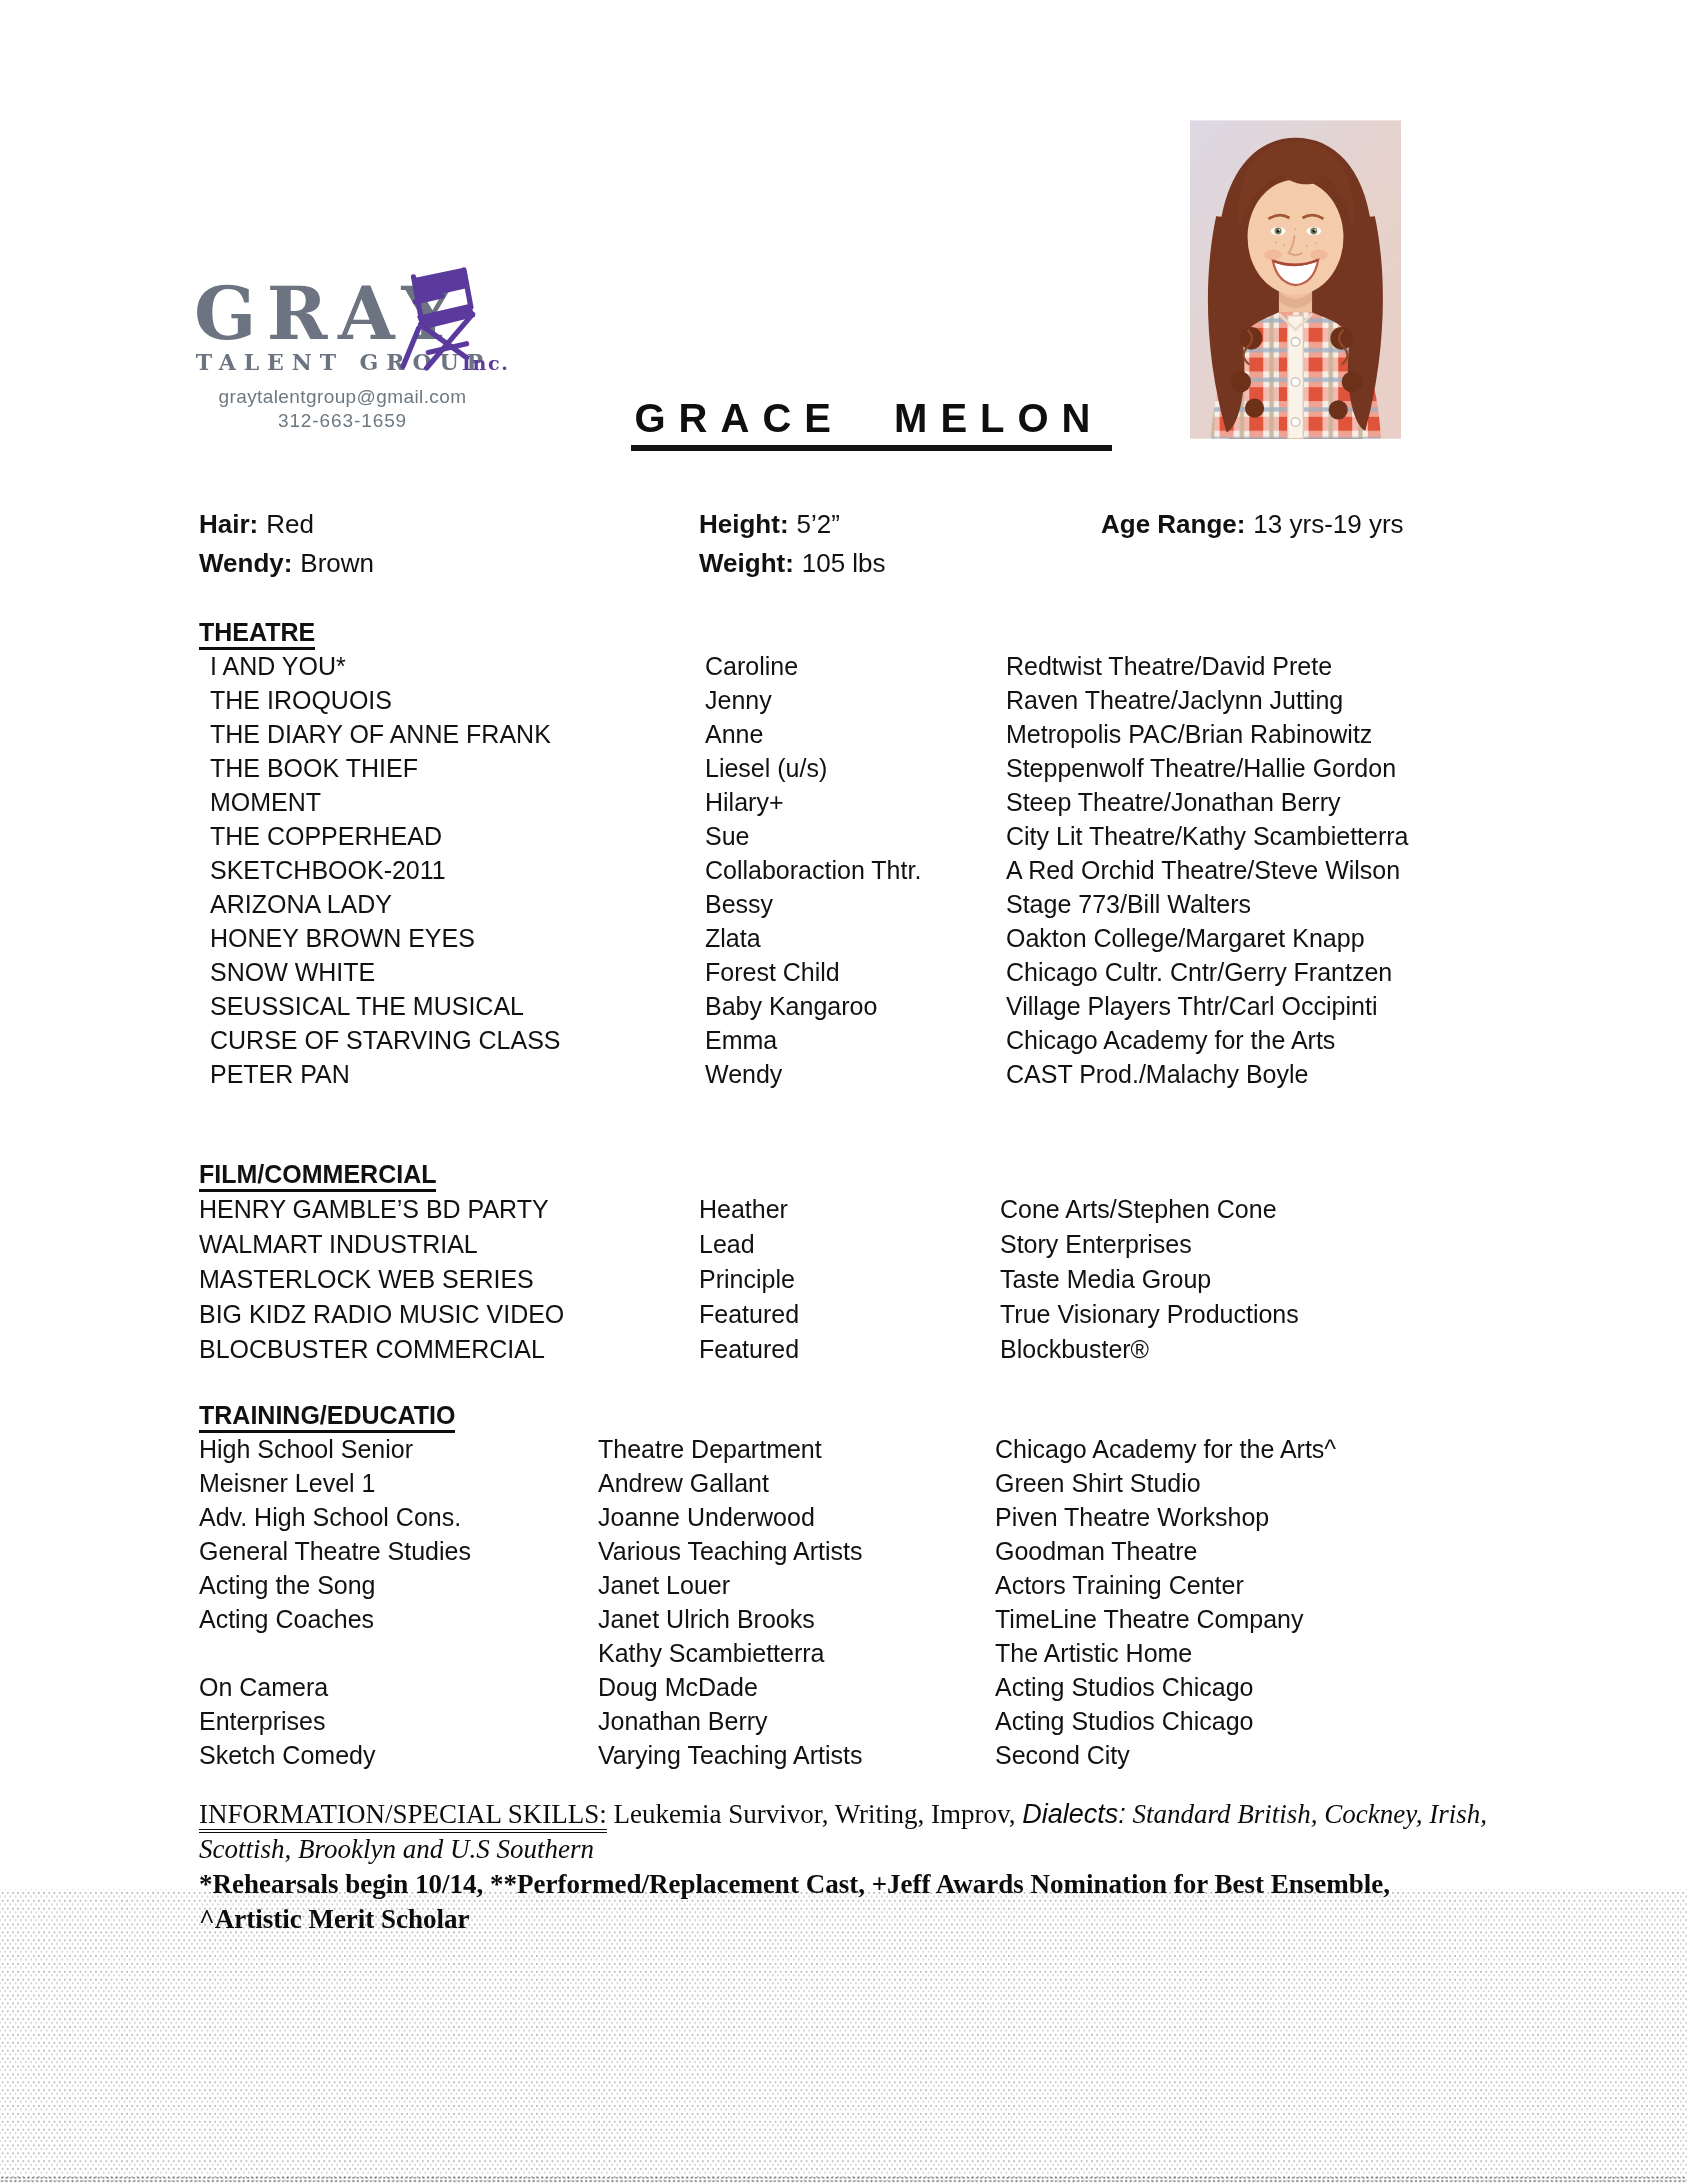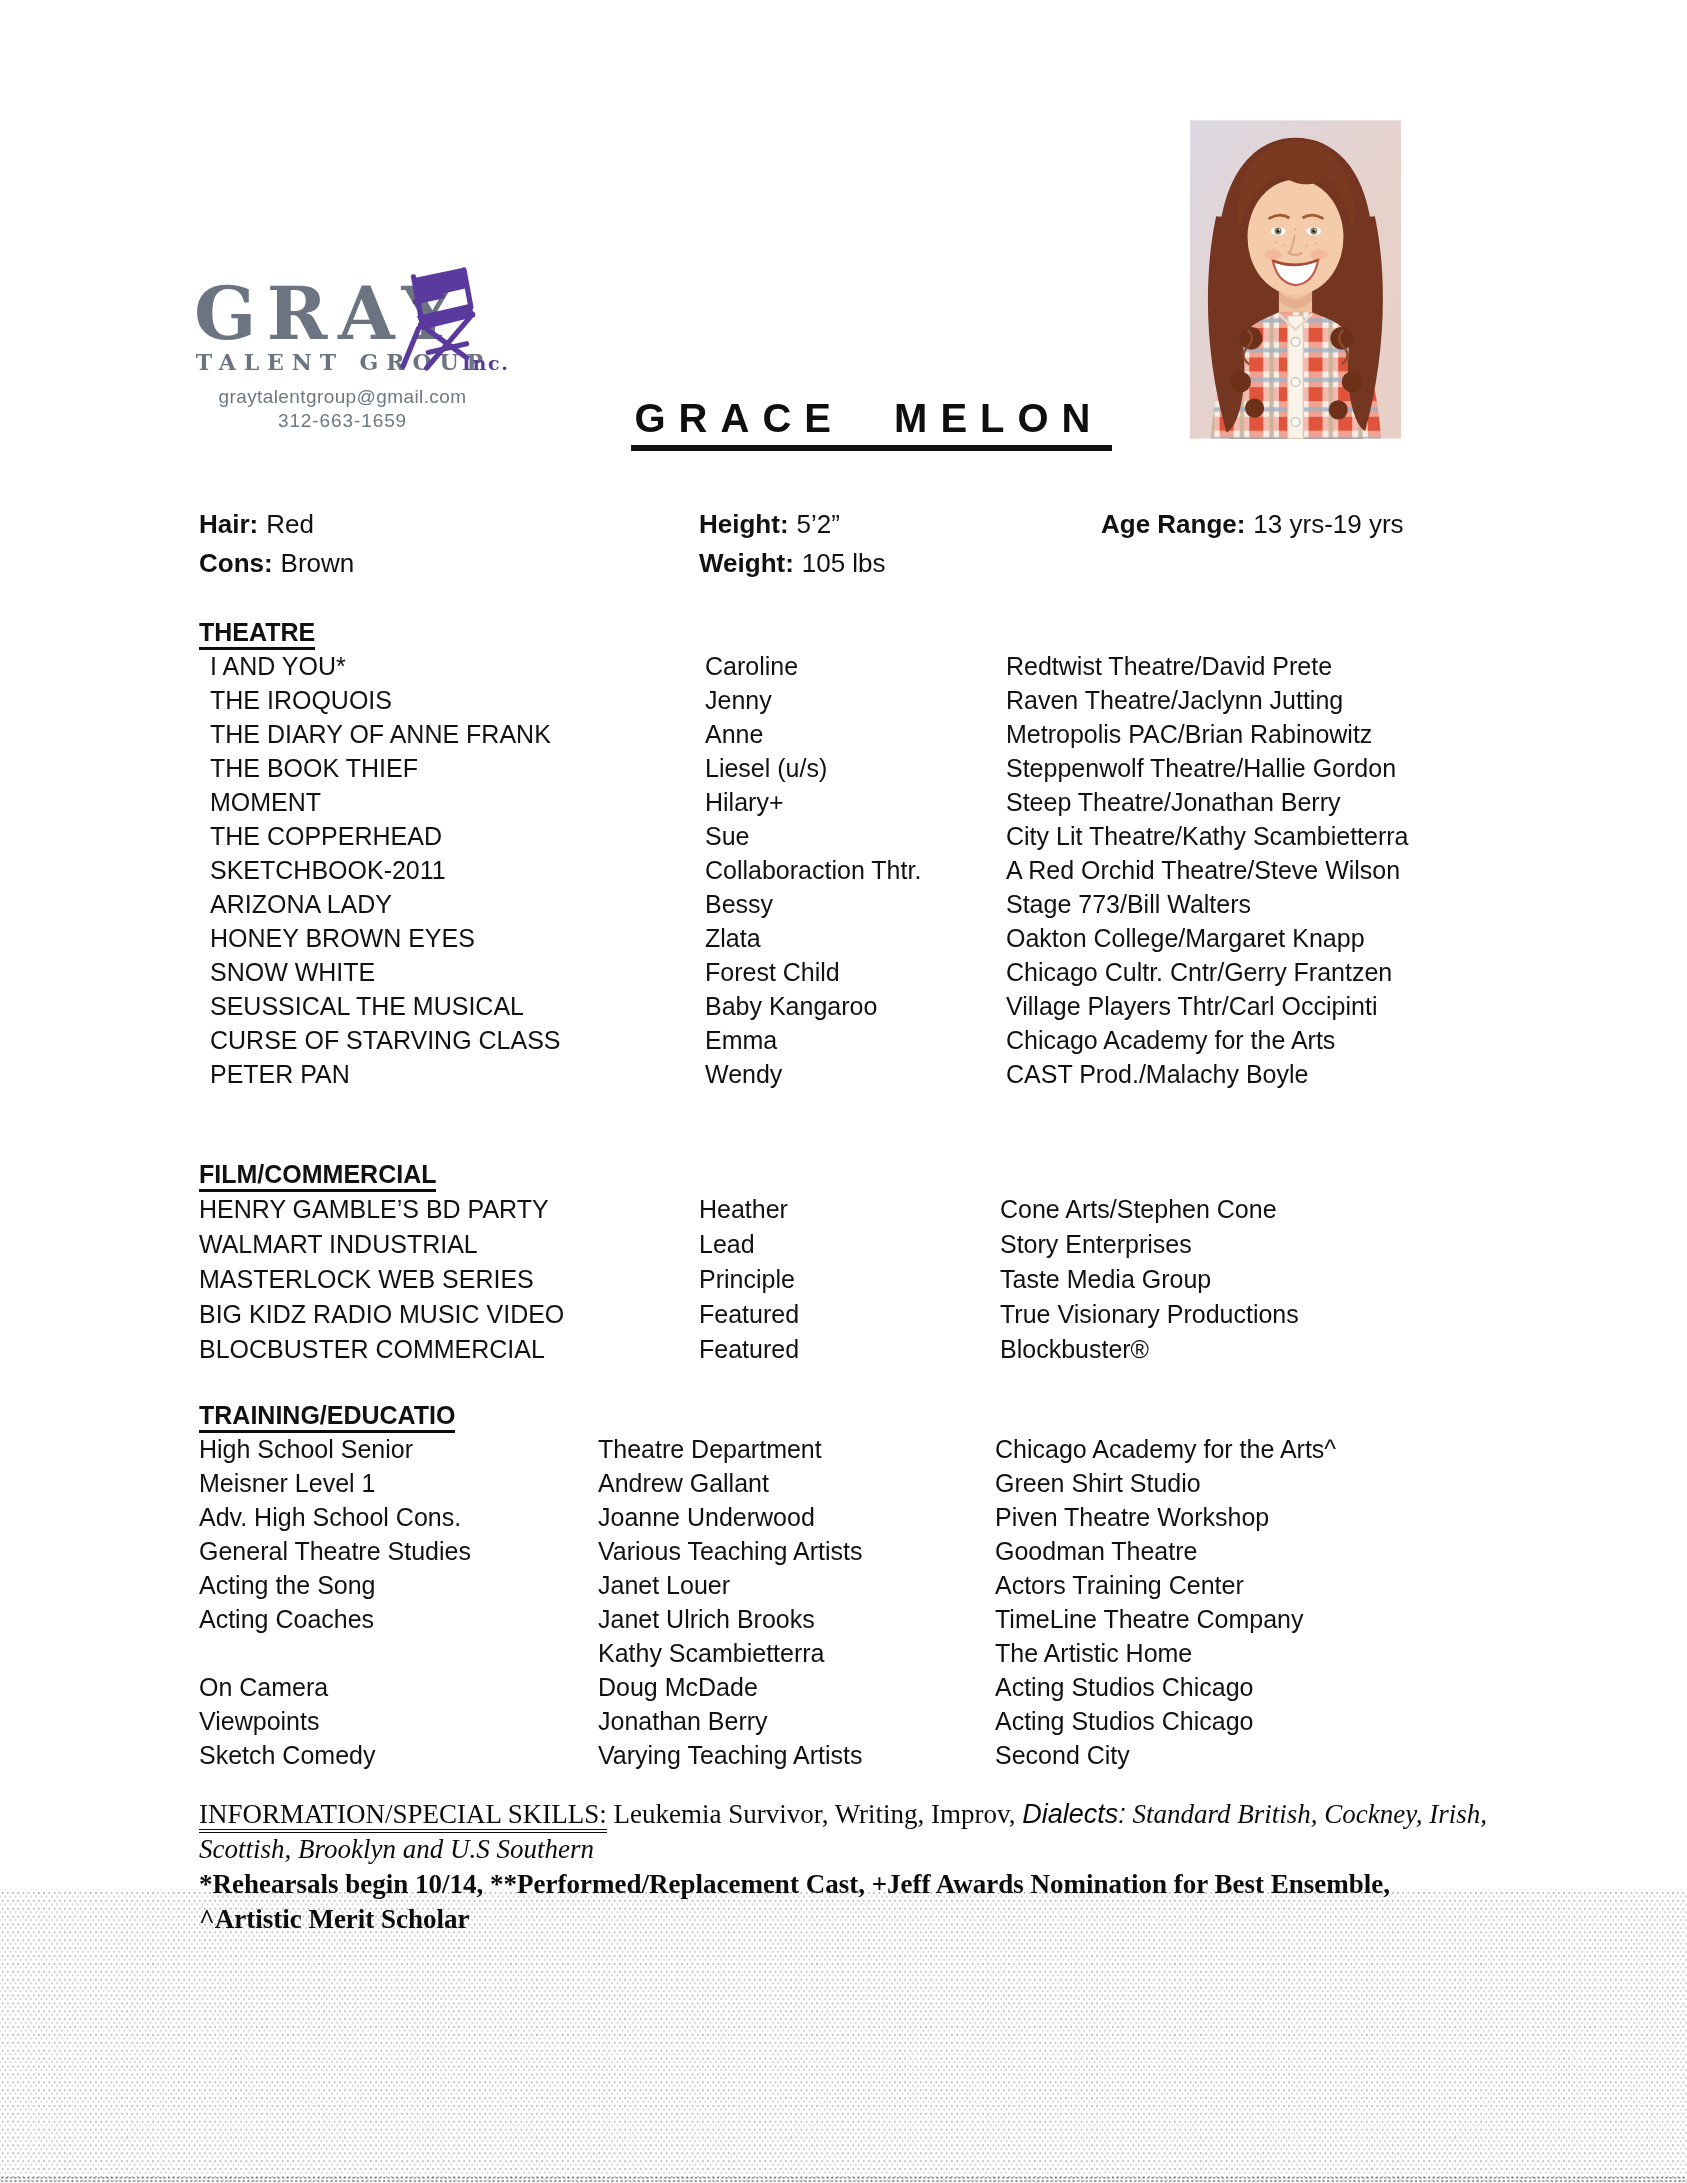--- a/index.html
+++ b/index.html
@@ -174,21 +174,21 @@
     <span class="name-text">GRACE MELON</span>
   </div>
 
   <div class="stats">
     <div class="srow">
       <div><span class="slabel">Hair:</span><span class="sval">Red</span></div>
       <div><span class="slabel">Height:</span><span class="sval">5’2”</span></div>
       <div><span class="slabel">Age Range:</span><span class="sval">13 yrs-19 yrs</span></div>
     </div>
     <div class="srow">
-      <div><span class="slabel">Cons:</span><span class="sval">Brown</span></div>
+      <div><span class="slabel">Wendy:</span><span class="sval">Brown</span></div>
       <div><span class="slabel">Weight:</span><span class="sval">105 lbs</span></div>
       <div></div>
     </div>
   </div>
 
   <section class="credits sec-theatre">
     <div class="sec-title"><span class="underlined">THEATRE</span></div>
     <div class="grid-theatre">
 
         <div class="row">
@@ -354,21 +354,21 @@
           <div>The Artistic Home</div>
         </div>
 
         <div class="row">
           <div>On Camera</div>
           <div>Doug McDade</div>
           <div>Acting Studios Chicago</div>
         </div>
 
         <div class="row">
-          <div>Viewpoints</div>
+          <div>Enterprises</div>
           <div>Jonathan Berry</div>
           <div>Acting Studios Chicago</div>
         </div>
 
         <div class="row">
           <div>Sketch Comedy</div>
           <div>Varying Teaching Artists</div>
           <div>Second City</div>
         </div>
       </div>

